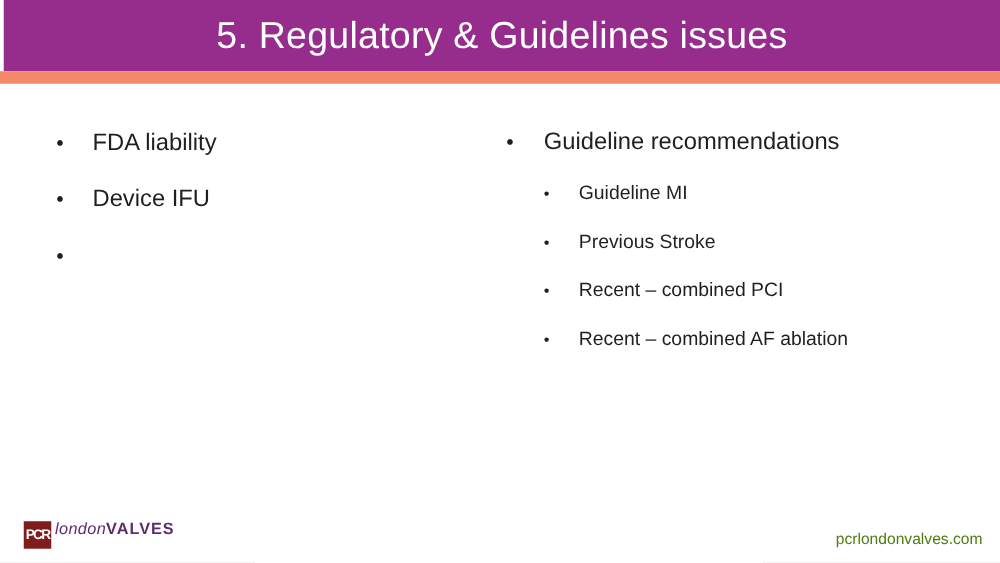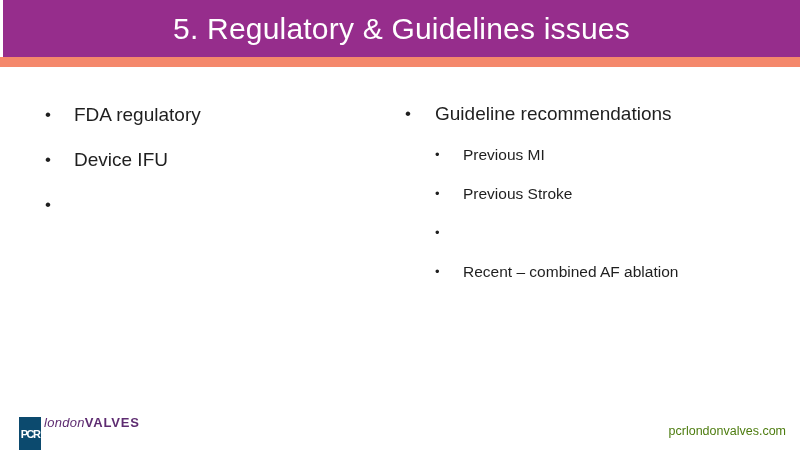--- a/index.html
+++ b/index.html
@@ -104,22 +104,22 @@
   
   .pcr-logo {
     position: absolute;
     left: 19px;
     top: 417px;
     display: flex;
     align-items: flex-start;
   }
   .logo-square {
     width: 22px;
-    height: 34px;
-    background: #0c4a6e;
+    height: 22px;
+    background: #7f1d1d;
     color: #ffffff;
     display: flex;
     align-items: center;
     justify-content: center;
     font-size: 11px;
     font-weight: 700;
     letter-spacing: -1.5px;
   }
   .logo-wordmark {
     margin-left: 3px;
@@ -157,47 +157,48 @@
   <div class="header-bar">
     <div class="page-title">5. Regulatory &amp; Guidelines issues</div>
   </div>
   <div class="accent-bar"></div>
 
   <div class="content">
 
     <ul class="left-list">
       <li class="bullet-item">
         <span class="bullet-dot">•</span>
-        <span>FDA regulatory</span>
+        <span>FDA liability</span>
       </li>
       <li class="bullet-item">
         <span class="bullet-dot">•</span>
         <span>Device IFU</span>
       </li>
       <li class="bullet-item">
         <span class="bullet-dot">•</span>
       </li>
     </ul>
 
     <div class="right-col">
       <div class="right-heading bullet-item">
         <span class="bullet-dot">•</span>
         <span>Guideline recommendations</span>
       </div>
       <ul class="sub-list">
         <li class="bullet-item">
           <span class="bullet-dot">•</span>
-          <span>Previous MI</span>
+          <span>Guideline MI</span>
         </li>
         <li class="bullet-item">
           <span class="bullet-dot">•</span>
           <span>Previous Stroke</span>
         </li>
         <li class="bullet-item">
           <span class="bullet-dot">•</span>
+          <span>Recent – combined PCI</span>
         </li>
         <li class="bullet-item">
           <span class="bullet-dot">•</span>
           <span>Recent – combined AF ablation</span>
         </li>
       </ul>
     </div>
 
   </div>
 

